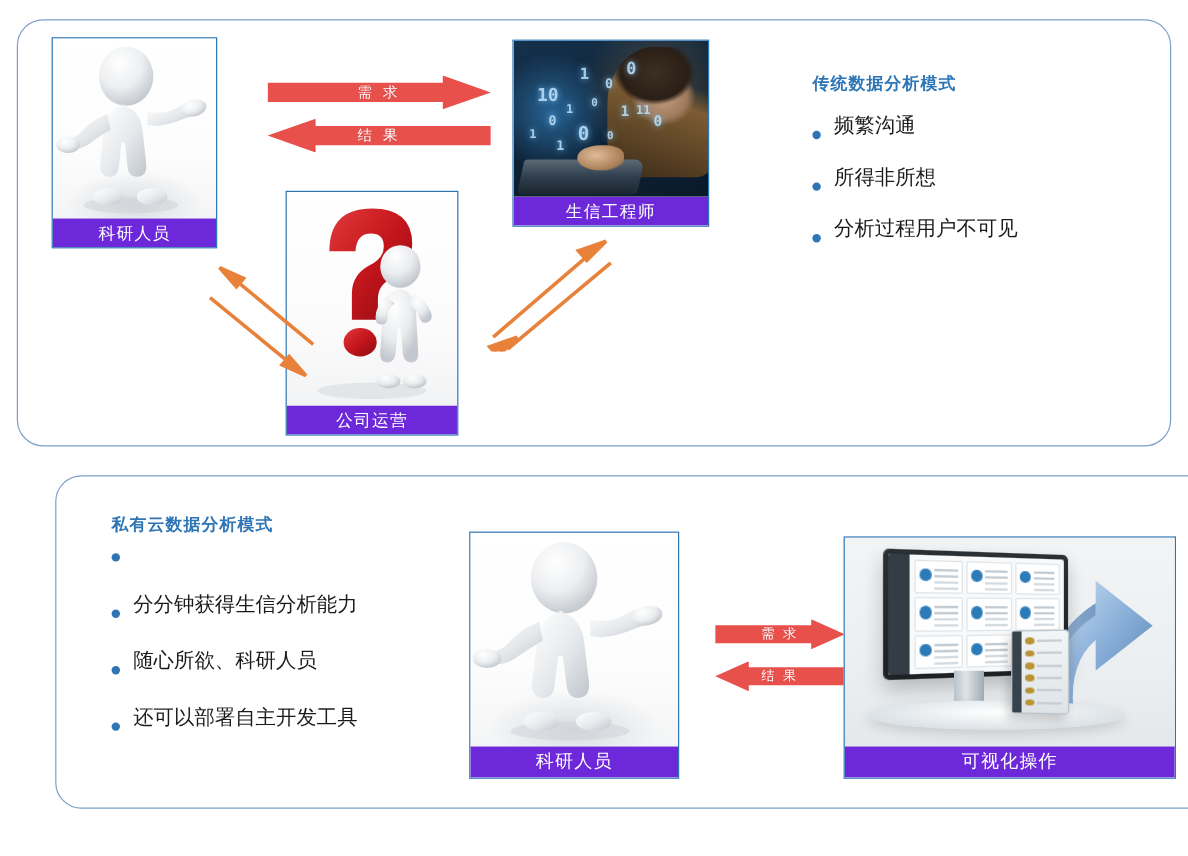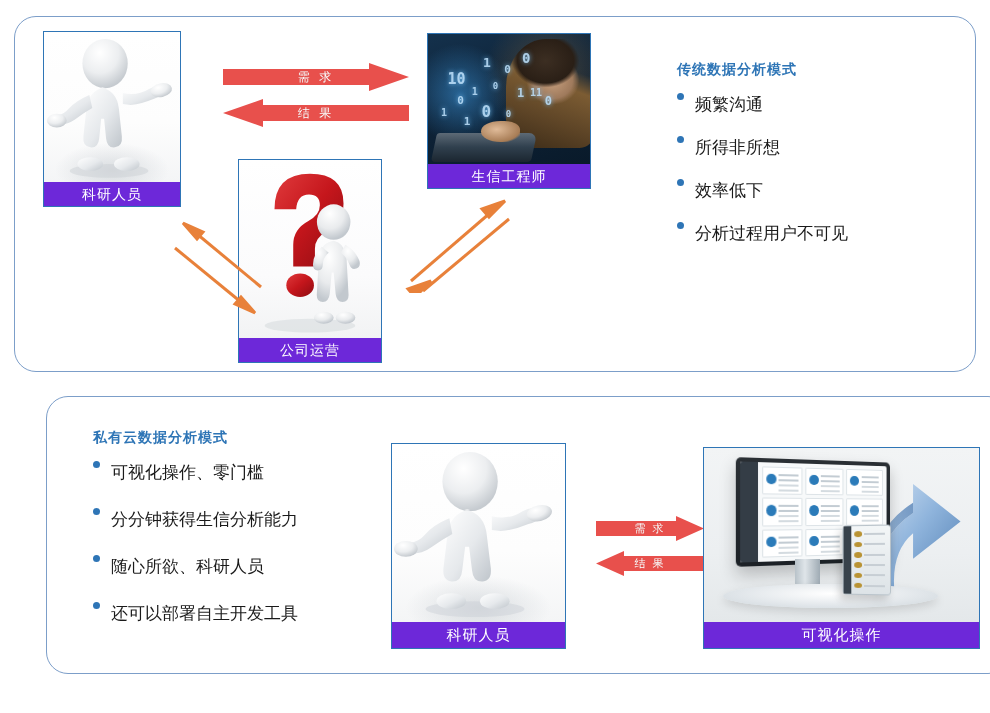--- a/index.html
+++ b/index.html
@@ -218,21 +218,21 @@
     color: #2e75b6;
     font-weight: bold;
     font-size: 14px;
     letter-spacing: 1px;
     white-space: nowrap;
     margin: 0 0 14px 0;
   }
   .bullets { list-style: none; margin: 0; padding: 0; }
   .bullets li {
     display: flex;
-    align-items: flex-start;
+    align-items: flex-end;
     font-size: 17px;
     color: #1a1a1a;
     white-space: nowrap;
     margin-bottom: 20px;
   }
   .bullets li .dot {
     width: 7px; height: 7px;
     border-radius: 50%;
     background: #2e75b6;
     margin-right: 11px;
@@ -374,38 +374,33 @@
         <li>
             <span class="dot"></span>
             <span>频繁沟通</span>
           </li>
         <li>
             <span class="dot"></span>
             <span>所得非所想</span>
           </li>
         <li>
             <span class="dot"></span>
-            <span>效率低下</span>
-          </li>
-        <li>
-            <span class="dot"></span>
             <span>分析过程用户不可见</span>
           </li>
       </ul>
     </div>
   </div>
 
   <div class="panel" id="panel-cloud">
 
     <div class="text-block" id="block-cloud" style="left:46px; top:32px;">
       <div class="block-title">私有云数据分析模式</div>
       <ul class="bullets">
         <li>
             <span class="dot"></span>
-            <span>可视化操作、零门槛</span>
           </li>
         <li>
             <span class="dot"></span>
             <span>分分钟获得生信分析能力</span>
           </li>
         <li>
             <span class="dot"></span>
             <span>随心所欲、科研人员</span>
           </li>
         <li>

